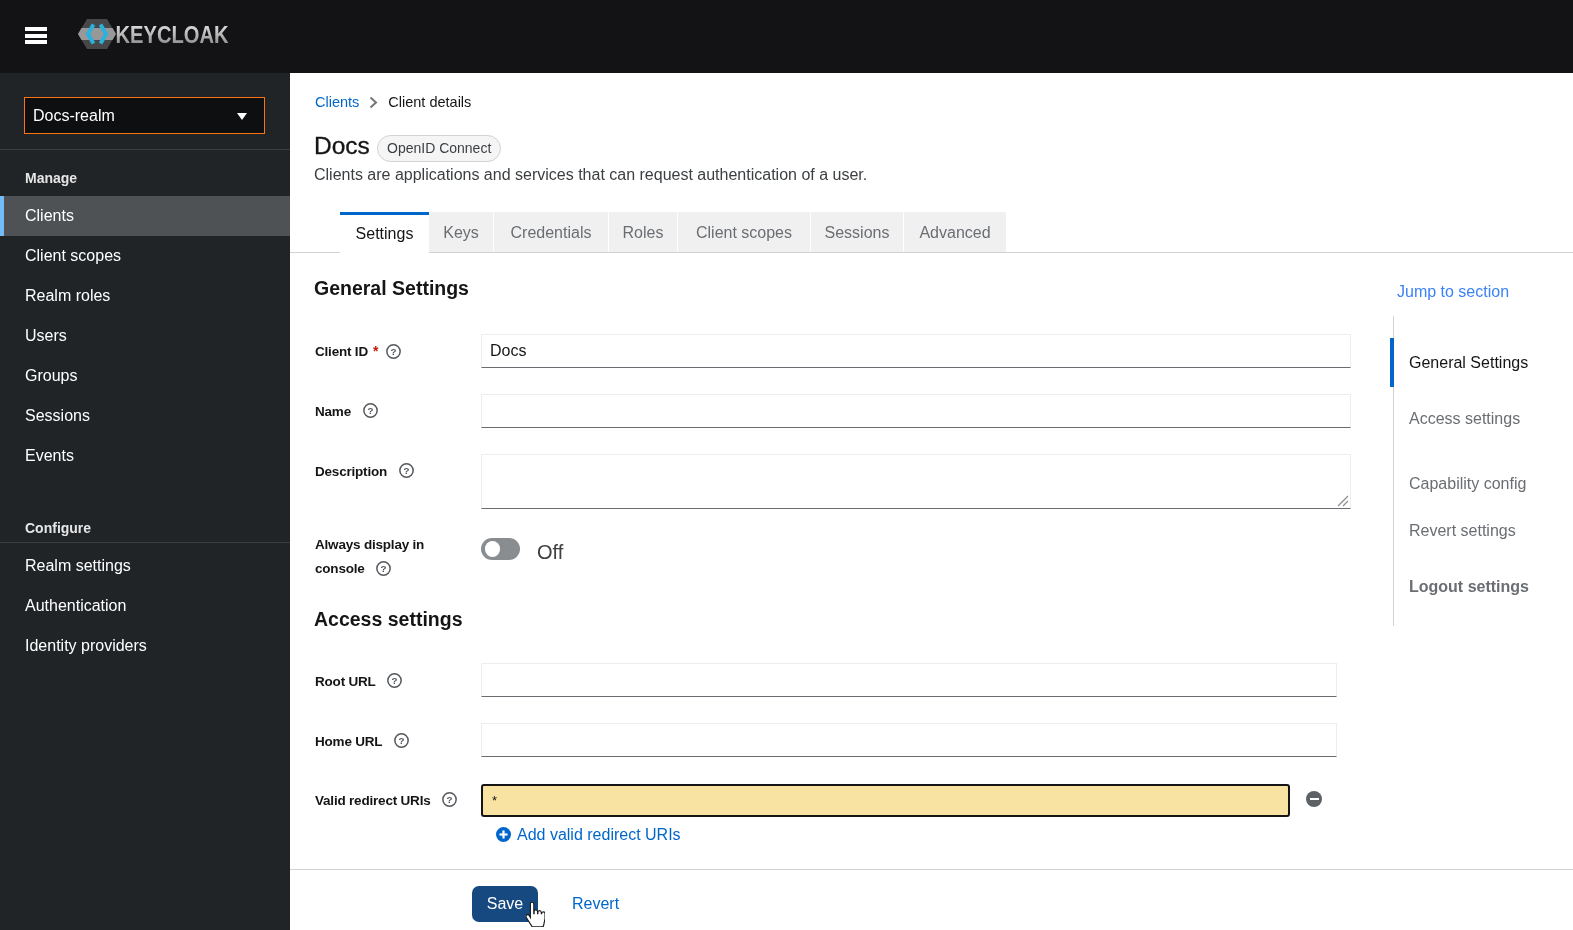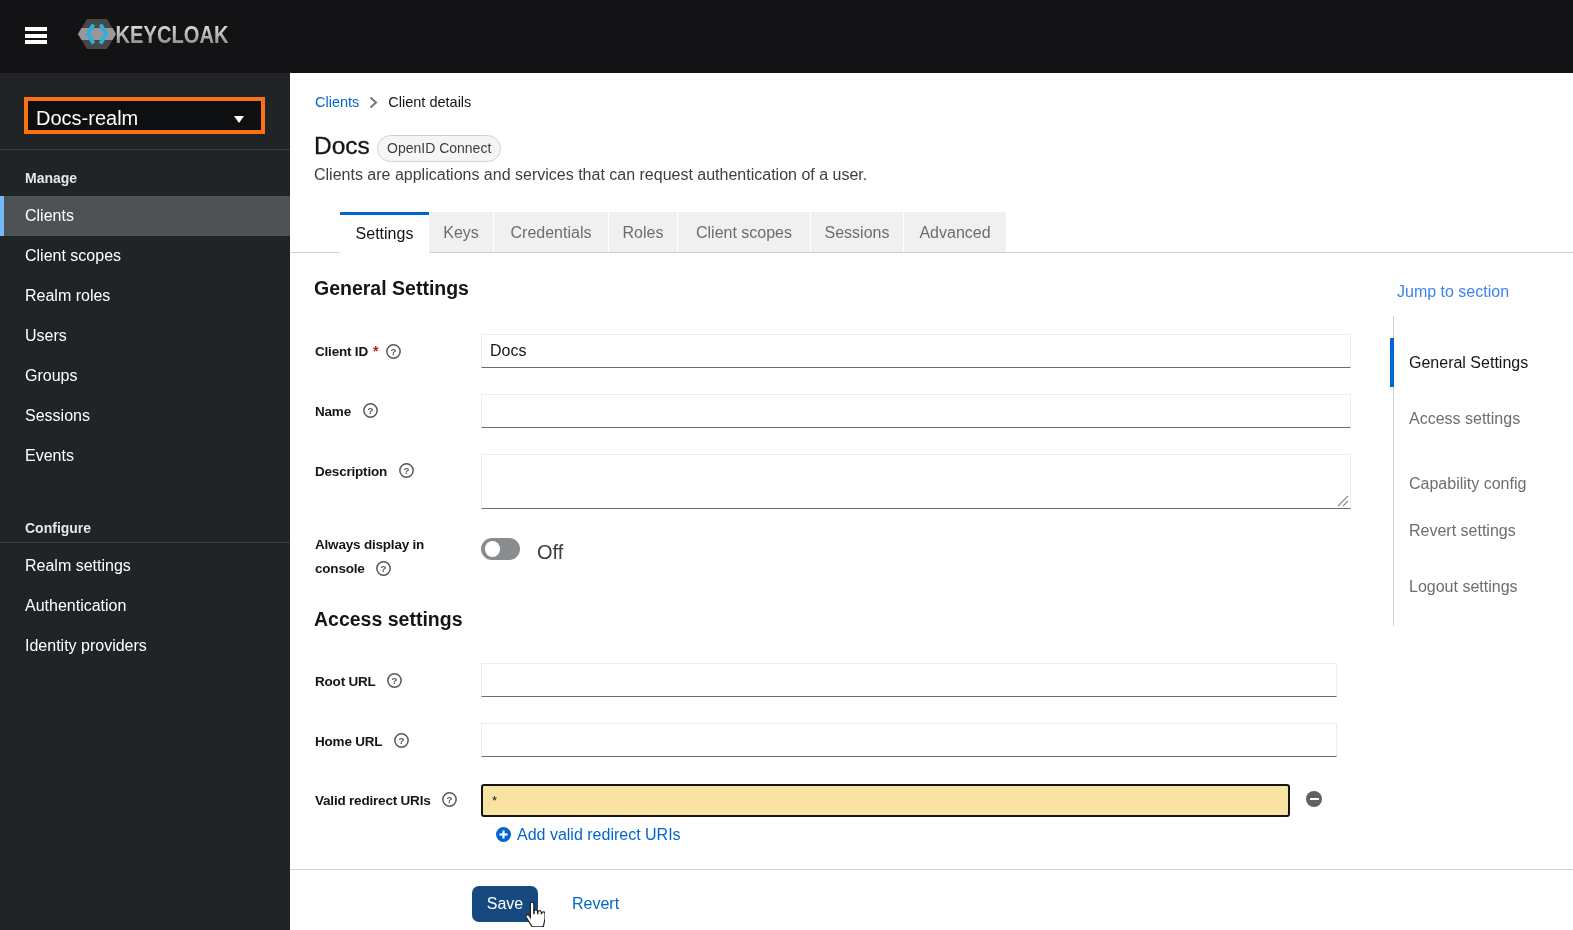--- a/index.html
+++ b/index.html
@@ -8,21 +8,21 @@
 
 
 #masthead { position:absolute; left:0; top:0; width:1573px; height:73px; background:#131315; }
 #burger { position:absolute; left:25px; top:27px; width:22px; height:17px; }
 #burger span { display:block; width:22px; height:3.9px; background:#fff; margin-bottom:2.8px; }
 #logo { position:absolute; left:76px; top:16px; }
 
 
 #sidebar { position:absolute; left:0; top:73px; width:290px; height:857px; background:#212427; }
 #realm { position:absolute; left:24px; top:24px; width:241px; height:37px; background:#0e0f11;
-  border:4px solid #f97316; color:#fff; font-size:20px; line-height:35px; padding-left:8px; }
+  border:1px solid #f97316; color:#fff; font-size:16px; line-height:35px; padding-left:8px; }
 #realm .caret { position:absolute; right:17px; top:15px; width:0; height:0;
   border-left:5px solid transparent; border-right:5px solid transparent; border-top:7px solid #fff; }
 .sb-div { position:absolute; left:0; width:290px; height:1px; background:#3c3f42; }
 .sb-title { position:absolute; left:25px; font-size:14px; font-weight:bold; color:#e6e6e6; }
 .sb-item { position:absolute; left:0; width:290px; height:40px; color:#fff; font-size:16px;
   line-height:40px; padding-left:25px; }
 .sb-item.cur { background:#4f5255; border-left:4px solid #73bcf7; padding-left:21px; }
 
 
 #content { position:absolute; left:290px; top:73px; width:1283px; height:857px; background:#fff; }
@@ -206,14 +206,14 @@
     <path d="M448 240v96c0 3.084-.356 6.159-1.063 9.162l-32 136C410.686 499.23 394.562 512 376 512H168a40.004 40.004 0 0 1-32.35-16.473l-127.997-176c-12.993-17.866-9.043-42.883 8.822-55.876 17.867-12.994 42.884-9.043 55.877 8.823L104 315.992V40c0-22.091 17.909-40 40-40s40 17.909 40 40v200h8v-40c0-22.091 17.909-40 40-40s40 17.909 40 40v40h8v-24c0-22.091 17.909-40 40-40s40 17.909 40 40v24h8c0-22.091 17.909-40 40-40s40 17.909 40 40z" fill="#fff" stroke="#1b1b1b" stroke-width="26"></path>
   </svg>
 
   <div id="jumph">Jump to section</div>
   <div id="jumpline"></div>
   <div id="jbar"></div>
   <div class="jitem cur" style="top:281px;">General Settings</div>
   <div class="jitem" style="top:337px;">Access settings</div>
   <div class="jitem" style="top:402px;">Capability config</div>
   <div class="jitem" style="top:449px;">Revert settings</div>
-  <div class="jitem" style="top:505px;">Logout settings</div>
+  <div class="jitem" style="top:505px;font-weight:bold;">Logout settings</div>
 </div>
 
 </body></html>

